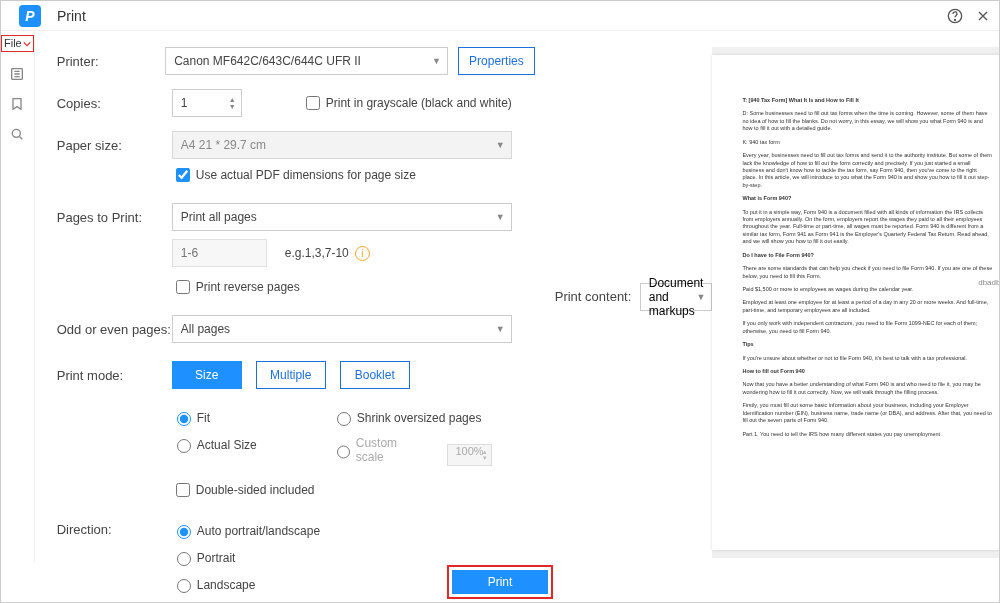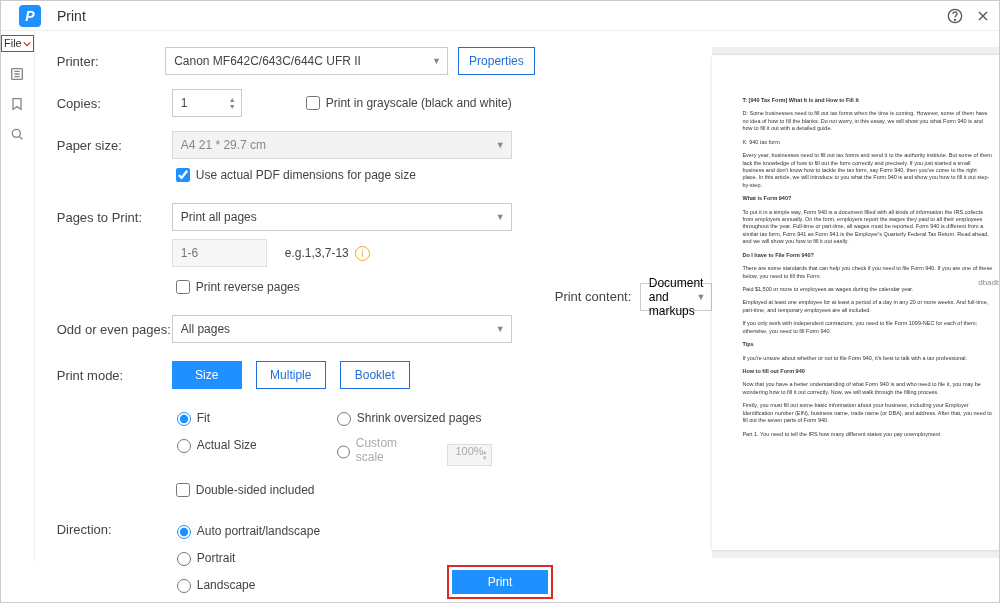--- a/index.html
+++ b/index.html
@@ -140,21 +140,21 @@
 
       <div class="row" style="margin-bottom:6px">
         <div class="lbl">Pages to Print:</div>
         <div class="select long">
             <span>Print all pages</span>
             <span class="caret">▼</span>
           </div>
       </div>
       <div class="subrow" style="margin-left:115px;">
         <input class="range-in" placeholder="1-6" style="">
-        <span class="eg">e.g.1,3,7-13</span>
+        <span class="eg">e.g.1,3,7-10</span>
         <span class="info-i">i</span>
       </div>
       <div class="row" style="margin-left:115px; margin-bottom:18px;">
         <label class="chk">
             <input type="checkbox" style="">
             <span>Print reverse pages</span>
           </label>
       </div>
 
       <div class="row" style="margin-bottom:18px">

